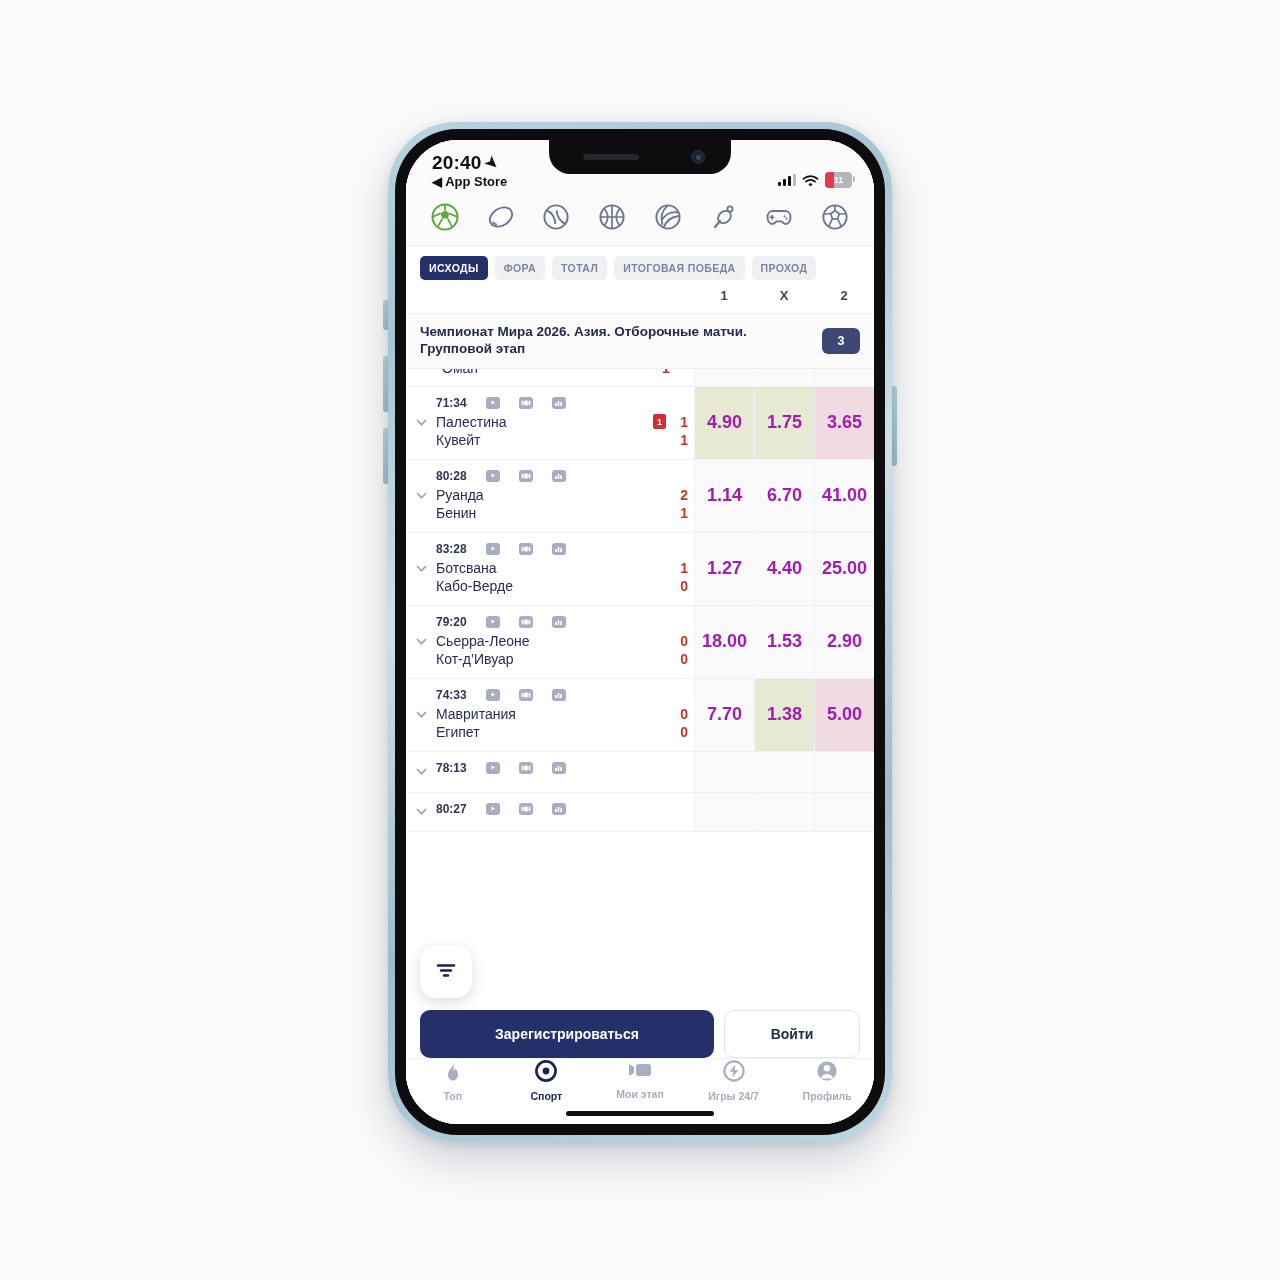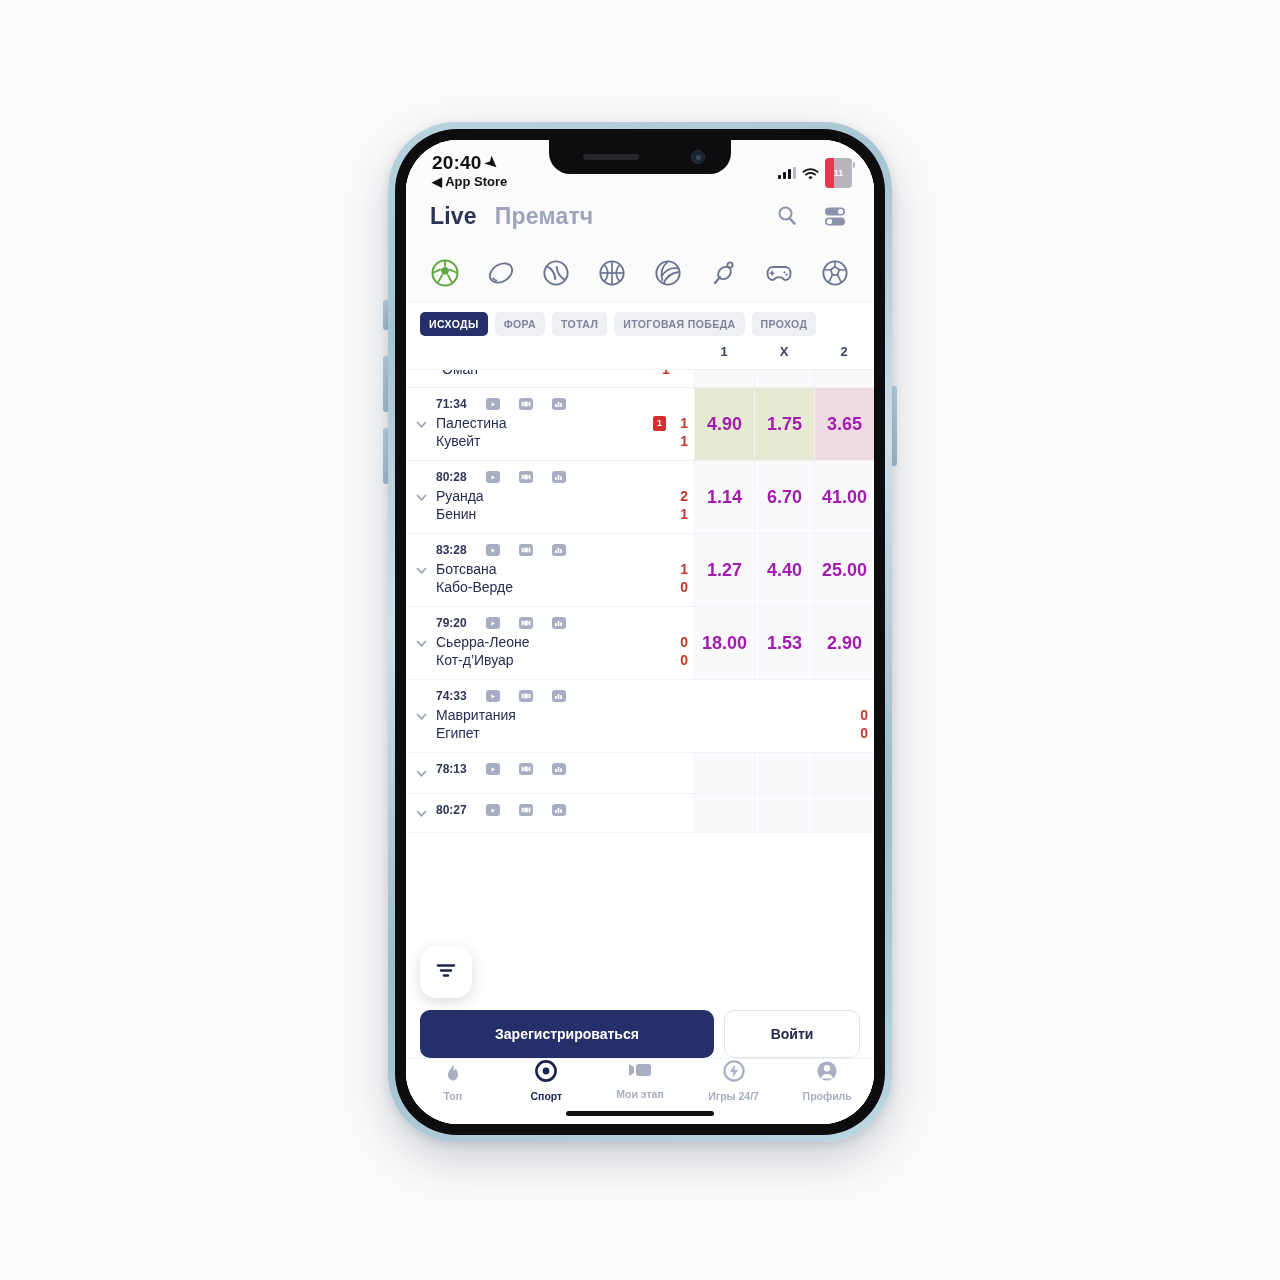--- a/index.html
+++ b/index.html
@@ -56,21 +56,21 @@
   .sb-left { display: flex; flex-direction: column; line-height: 1; }
   .sb-time { font-size: 19px; font-weight: 700; color: #111; letter-spacing: .2px; display:flex; align-items:center; gap:4px;}
   .sb-arrow { font-size: 15px; transform: rotate(42deg); display:inline-block; color:#111; }
   .sb-back { font-size: 13px; font-weight: 700; color: #111; margin-top: 3px; }
   .sb-right { display: flex; align-items: center; gap: 6px; padding-top: 13px; }
   .bars { display: flex; align-items: flex-end; gap: 2px; height: 12px; }
   .bars i { width: 3px; background: #111; border-radius: 1px; display:block;}
   .bars i:nth-child(1){height:4px;} .bars i:nth-child(2){height:7px;}
   .bars i:nth-child(3){height:10px;} .bars i:nth-child(4){height:12px; background:#b9b9bf;}
   .wifi { width: 17px; height: 13px; position: relative; }
-  .battery { position: relative; width: 27px; height: 30px; border-radius: 4px; background: #b5b5bb; display:flex; align-items:center; }
+  .battery { position: relative; width: 27px; height: 16px; border-radius: 4px; background: #b5b5bb; display:flex; align-items:center; }
   .battery .fill { position:absolute; left:0; top:0; bottom:0; width:9px; background:#e8384f; border-radius:4px 0 0 4px;}
   .battery .lvl { position:relative; width:100%; text-align:center; font-size:9px; font-weight:700; color:#fff; }
   .battery::after { content:''; position:absolute; right:-3px; top:4px; width:2px; height:6px; background:#b5b5bb; border-radius:0 2px 2px 0;}
 
   
   .app { position: absolute; inset: 0; background: #fff; display: flex; flex-direction: column; }
   .head-pad { height: 48px; flex: none; background: #fbfbfb; }
   .topbar {
     flex: none; height: 56px; background: #fbfbfb;
     display: flex; align-items: center; padding: 0 24px; gap: 18px;
@@ -242,39 +242,20 @@
           <div class="battery">
             <div class="fill"></div>
             <div class="lvl">11</div>
           </div>
         </div>
       </div>
 
       <div class="app">
         <div class="head-pad"></div>
 
-        <div class="topbar">
-          <div class="mode">Live</div>
-          <div class="mode inactive">Прематч</div>
-          <div class="spacer"></div>
-          <div class="ic-btn">
-            <svg width="24" height="24" viewBox="0 0 24 24">
-                  <circle cx="10.5" cy="9.5" r="6" stroke="#8d93ab" stroke-width="2" fill="none"></circle>
-                  <line x1="14.6" y1="14.2" x2="19.5" y2="19.6" stroke="#8d93ab" stroke-width="2.4" stroke-linecap="round"></line>
-                </svg>
-          </div>
-          <div class="ic-btn">
-            <svg width="26" height="24" viewBox="0 0 26 24">
-              <rect x="3" y="3.5" width="20" height="8" rx="4" fill="#8d93ab"></rect>
-                  <circle cx="18.5" cy="7.5" r="2.6" fill="#fff"></circle>
-              <rect x="3" y="13.5" width="20" height="8" rx="4" fill="#8d93ab"></rect>
-                  <circle cx="7.5" cy="17.5" r="2.6" fill="#fff"></circle>
-            </svg>
-          </div>
-        </div>
 
         <div class="sports">
           <div class="sport">
             <svg width="30" height="30" viewBox="0 0 30 30">
                   <circle cx="15" cy="15" r="12.5" stroke="#5ca83f" stroke-width="2" fill="none"></circle>
                   <path d="M15 8.2l4.4 3.2-1.7 5.2h-5.4l-1.7-5.2z" fill="#5ca83f"></path>
                   <path d="M15 2.5v5.7M27.5 15l-8.1-3.6M22.3 25.2l-4.6-8.6M7.7 25.2l4.6-8.6M2.5 15l8.1-3.6" stroke="#5ca83f" stroke-width="1.8"></path>
                 </svg>
           </div>
           <div class="sport">
@@ -338,20 +319,24 @@
 
         <div class="colhead">
           <div class="grow"></div>
           <span>1</span>
           <span>X</span>
           <span>2</span>
         </div>
 
         <div class="content">
 
+          <div class="league">
+            <div class="league-title">Чемпионат Мира 2026. Азия. Отборочные матчи. Групповой этап</div>
+            <div class="league-badge">3</div>
+          </div>
 
           <div class="partial-row">
             <div class="pname">Оман</div>
             <div class="pscore">1</div>
             <div class="pcells">
                   <i></i>
                   <i></i>
                   <i></i>
                 </div>
           </div>
@@ -568,20 +553,25 @@
                     </span>
               </div>
               <div class="team-line">
                 <span class="team-name">Мавритания</span>
                 <span class="score">0</span>
               </div>
               <div class="team-line">
                 <span class="team-name">Египет</span>
                 <span class="score">0</span>
               </div>
+            </div>
+            <div class="odds">
+              <div class="odd plain">7.70</div>
+              <div class="odd up">1.38</div>
+              <div class="odd down">5.00</div>
             </div>
           </div>
 
           <div class="match">
             <div class="chev">
               <svg width="15" height="15" viewBox="0 0 15 15">
                     <polyline points="3.5,5.5 7.5,9.8 11.5,5.5" stroke="#9aa0b5" stroke-width="1.7" fill="none" stroke-linecap="round"></polyline>
                   </svg>
             </div>
             <div class="info">

